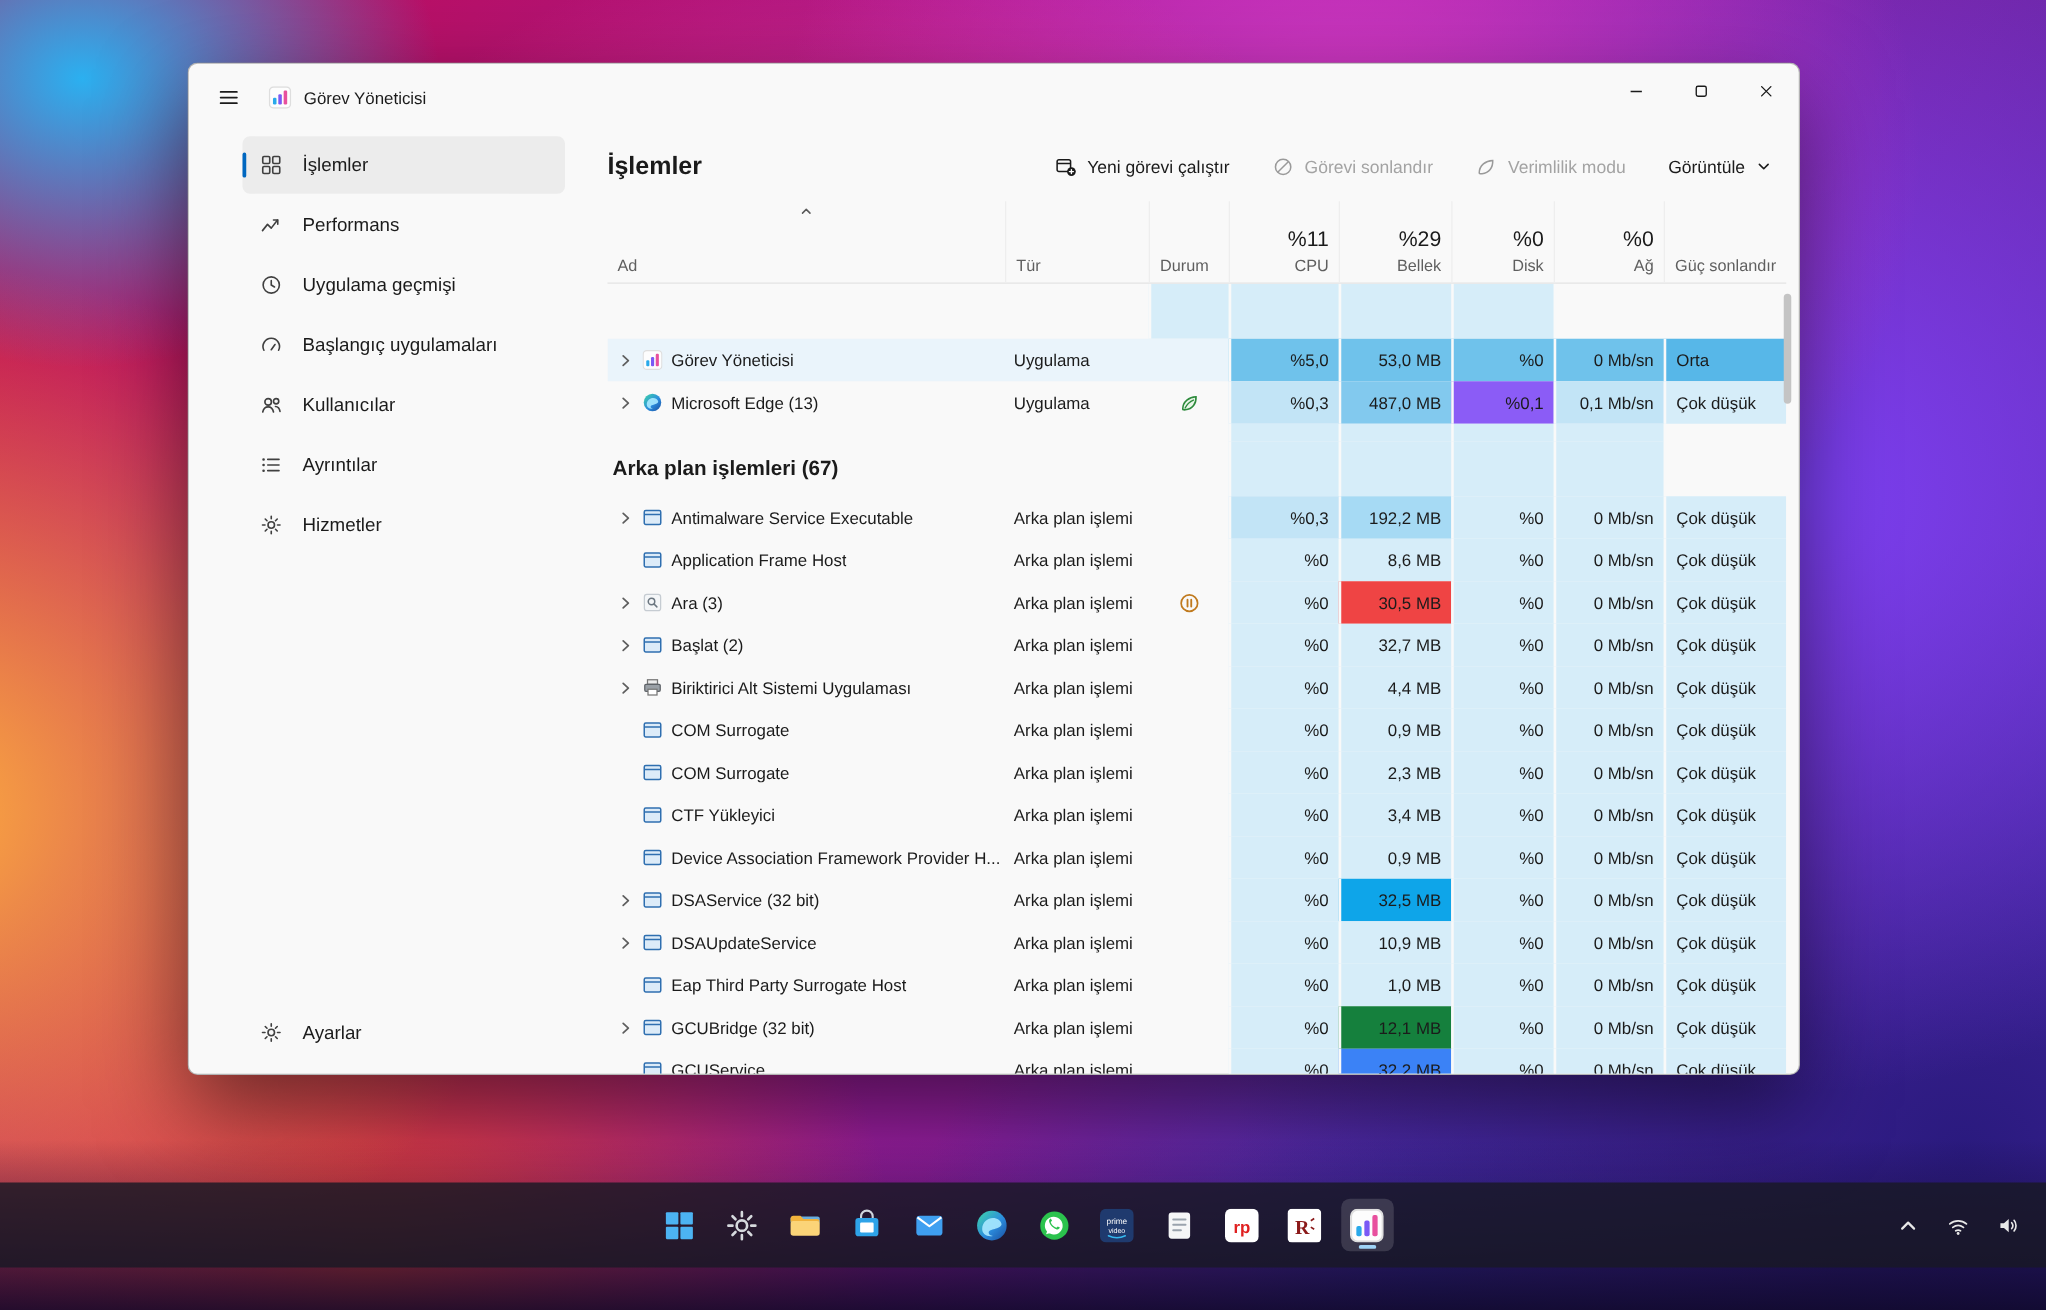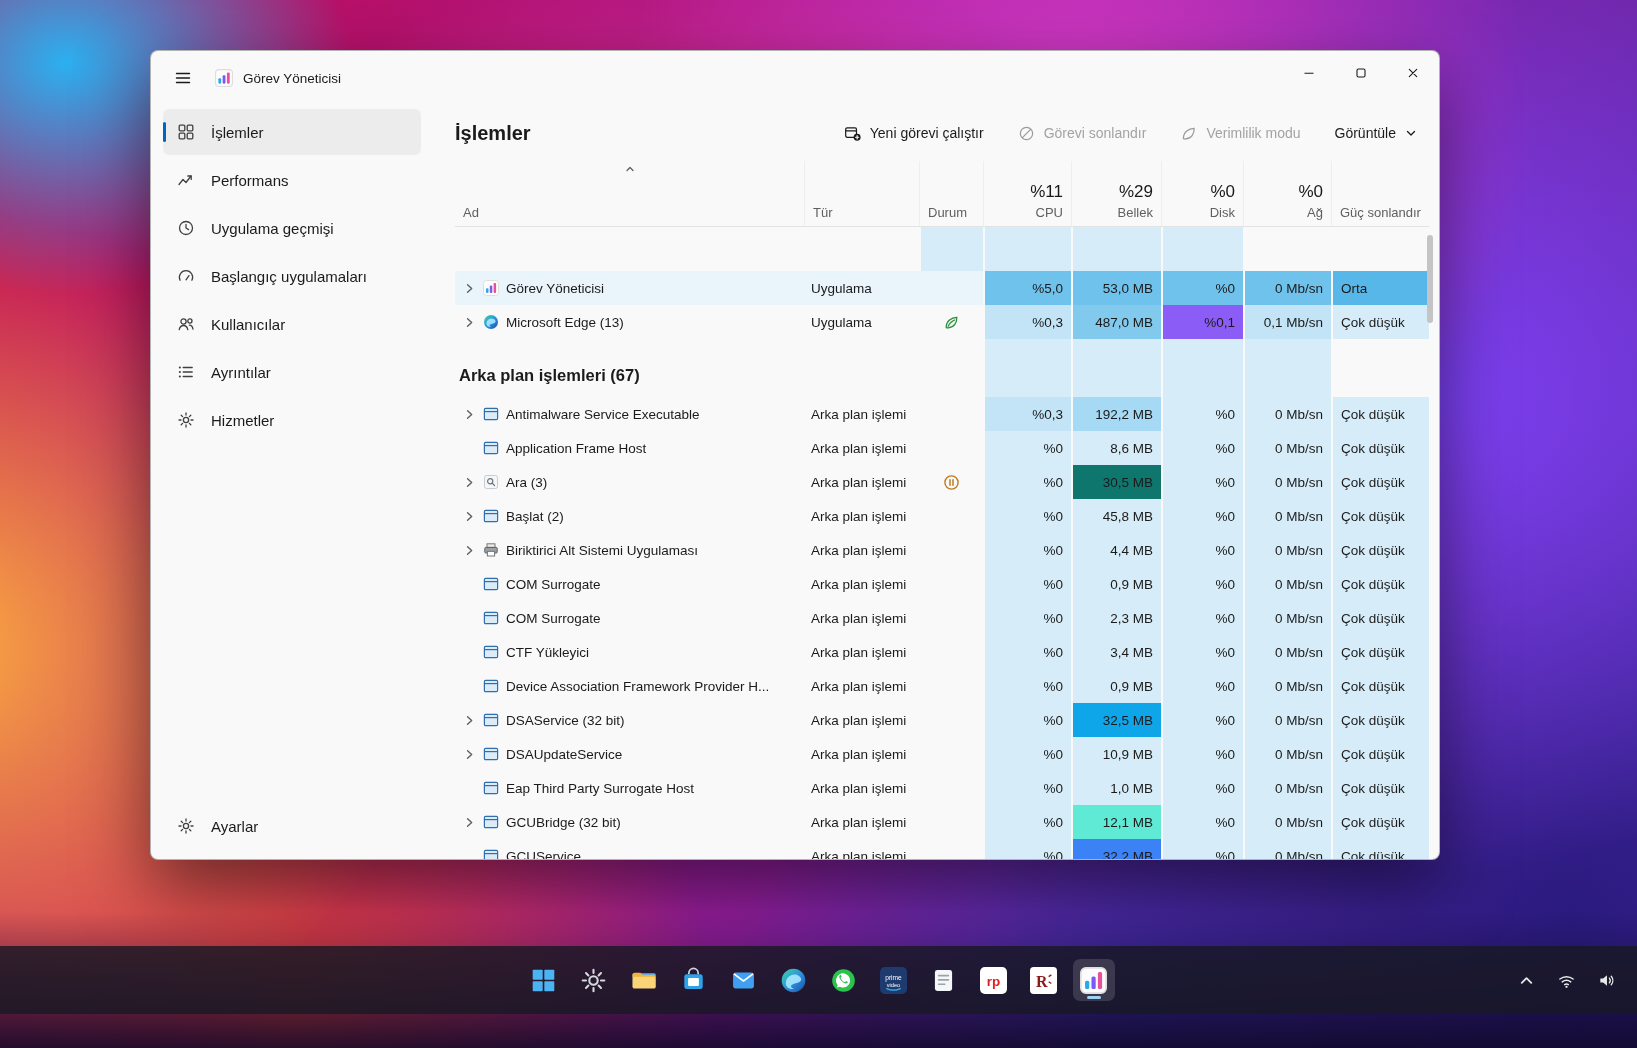--- a/index.html
+++ b/index.html
@@ -28,21 +28,21 @@
     border:1px solid rgba(0,0,0,.28);border-radius:8px;overflow:hidden;display:flex;flex-direction:column;
     box-shadow:0 28px 70px rgba(0,0,0,.5);}
   .titlebar{height:54px;flex:none;display:flex;align-items:center;padding-left:14px;}
   .icon-btn{width:36px;height:34px;display:flex;align-items:center;justify-content:center;border-radius:5px;}
   .titlebar .app{margin-left:14px;width:18px;height:18px;}
   .win-title{margin-left:10px;font-size:13.5px;}
   .win-controls{margin-left:auto;align-self:flex-start;display:flex;height:44px;}
   .wc{width:52px;height:44px;display:flex;align-items:center;justify-content:center;}
   .wc .icon{width:12px;height:12px;}
 
-  .win-body{flex:1;display:flex;min-height:0;}
+  .win-body{flex:1;display:flex;min-height:0;padding-left:31px;}
 
   
   .sidebar{width:282px;flex:none;display:flex;flex-direction:column;padding:4px 12px 10px 12px;}
   .nav{display:flex;flex-direction:column;gap:2px;}
   .nav.footer{margin-top:auto;}
   .nav-item{position:relative;height:46px;display:flex;align-items:center;gap:16px;padding:0 14px;border-radius:6px;font-size:15px;}
   .nav-item.selected{background:#ececec;}
   .nav-item.selected::before{content:"";position:absolute;left:0;top:13px;bottom:13px;width:3px;border-radius:2px;background:#0067c0;}
 
   
@@ -485,21 +485,21 @@
                 <div class="cell c-type">Arka plan işlemi</div>
                 <div class="cell c-status">
                   <span class="icon">
                     <svg viewBox="0 0 16 16">
                       <circle cx="8" cy="8" r="6.2" fill="none" stroke="#c07a1e" stroke-width="1.3"></circle>
                       <path d="M6.6 5.4v5.2M9.4 5.4v5.2" stroke="#c07a1e" stroke-width="1.4" stroke-linecap="round"></path>
                     </svg>
                   </span>
                 </div>
                 <div class="cell hc" style="background: rgb(214, 237, 249);">%0</div>
-                <div class="cell hc" style="background: #0f766e;">30,5 MB</div>
+                <div class="cell hc" style="background: #ef4444;">30,5 MB</div>
                 <div class="cell hc" style="background: rgb(214, 237, 249);">%0</div>
                 <div class="cell hc" style="background: rgb(214, 237, 249);">0 Mb/sn</div>
                 <div class="cell hc pc" style="background: rgb(214, 237, 249);">Çok düşük</div>
               </div>
               <div class="line row">
                 <div class="cell c-name">
                   <span class="expander">
                     <svg viewBox="0 0 12 12">
                       <path d="M4.2 2.5L8 6l-3.8 3.5" fill="none" stroke="#5f5f5f" stroke-width="1.3" stroke-linecap="round" stroke-linejoin="round"></path>
                     </svg>
@@ -508,21 +508,21 @@
                     <svg viewBox="0 0 16 16">
                       <rect x="1.4" y="2.4" width="13.2" height="11.2" rx="1.2" fill="#dcebf8" stroke="#2f6fb0" stroke-width="1.2"></rect>
                       <path d="M1.4 5.6h13.2" stroke="#2f6fb0" stroke-width="1.2"></path>
                     </svg>
                   </span>
                   <span class="row-label">Başlat (2)</span>
                 </div>
                 <div class="cell c-type">Arka plan işlemi</div>
                 <div class="cell c-status"></div>
                 <div class="cell hc" style="background: rgb(214, 237, 249);">%0</div>
-                <div class="cell hc" style="background: rgb(214, 237, 249);">45,8 MB</div>
+                <div class="cell hc" style="background: rgb(214, 237, 249);">32,7 MB</div>
                 <div class="cell hc" style="background: rgb(214, 237, 249);">%0</div>
                 <div class="cell hc" style="background: rgb(214, 237, 249);">0 Mb/sn</div>
                 <div class="cell hc pc" style="background: rgb(214, 237, 249);">Çok düşük</div>
               </div>
               <div class="line row">
                 <div class="cell c-name">
                   <span class="expander">
                     <svg viewBox="0 0 12 12">
                       <path d="M4.2 2.5L8 6l-3.8 3.5" fill="none" stroke="#5f5f5f" stroke-width="1.3" stroke-linecap="round" stroke-linejoin="round"></path>
                     </svg>
@@ -696,21 +696,21 @@
                     <svg viewBox="0 0 16 16">
                       <rect x="1.4" y="2.4" width="13.2" height="11.2" rx="1.2" fill="#dcebf8" stroke="#2f6fb0" stroke-width="1.2"></rect>
                       <path d="M1.4 5.6h13.2" stroke="#2f6fb0" stroke-width="1.2"></path>
                     </svg>
                   </span>
                   <span class="row-label">GCUBridge (32 bit)</span>
                 </div>
                 <div class="cell c-type">Arka plan işlemi</div>
                 <div class="cell c-status"></div>
                 <div class="cell hc" style="background: rgb(214, 237, 249);">%0</div>
-                <div class="cell hc" style="background: #5eead4;">12,1 MB</div>
+                <div class="cell hc" style="background: #15803d;">12,1 MB</div>
                 <div class="cell hc" style="background: rgb(214, 237, 249);">%0</div>
                 <div class="cell hc" style="background: rgb(214, 237, 249);">0 Mb/sn</div>
                 <div class="cell hc pc" style="background: rgb(214, 237, 249);">Çok düşük</div>
               </div>
               <div class="line row">
                 <div class="cell c-name">
                   <span class="expander empty"></span>
                   <span class="app-ico">
                     <svg viewBox="0 0 16 16">
                       <rect x="1.4" y="2.4" width="13.2" height="11.2" rx="1.2" fill="#dcebf8" stroke="#2f6fb0" stroke-width="1.2"></rect>

